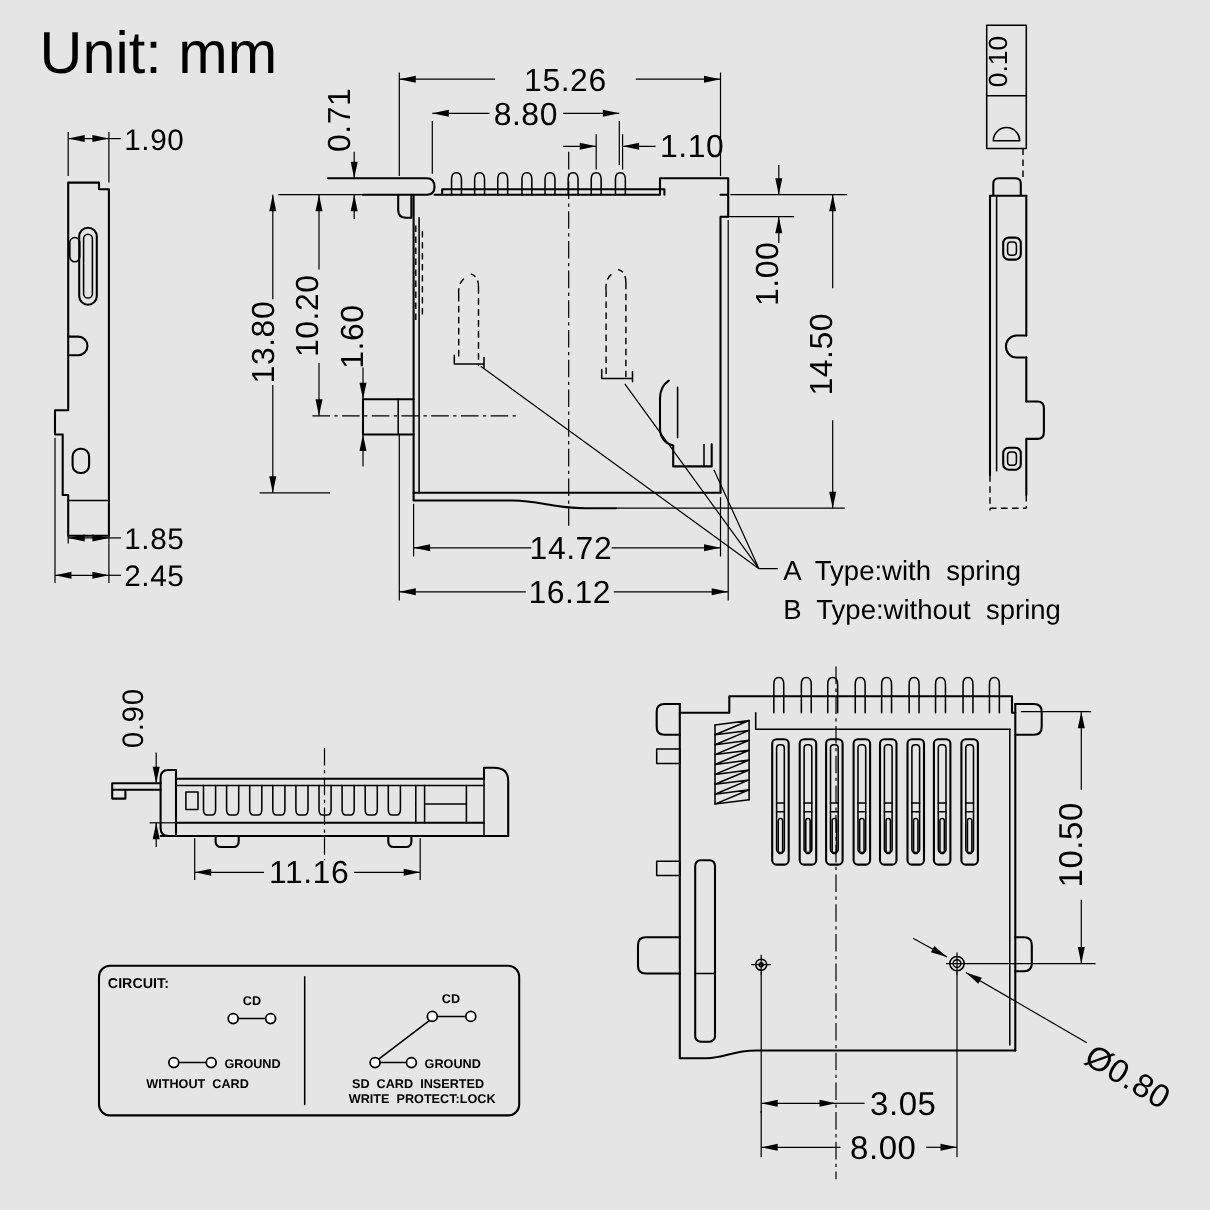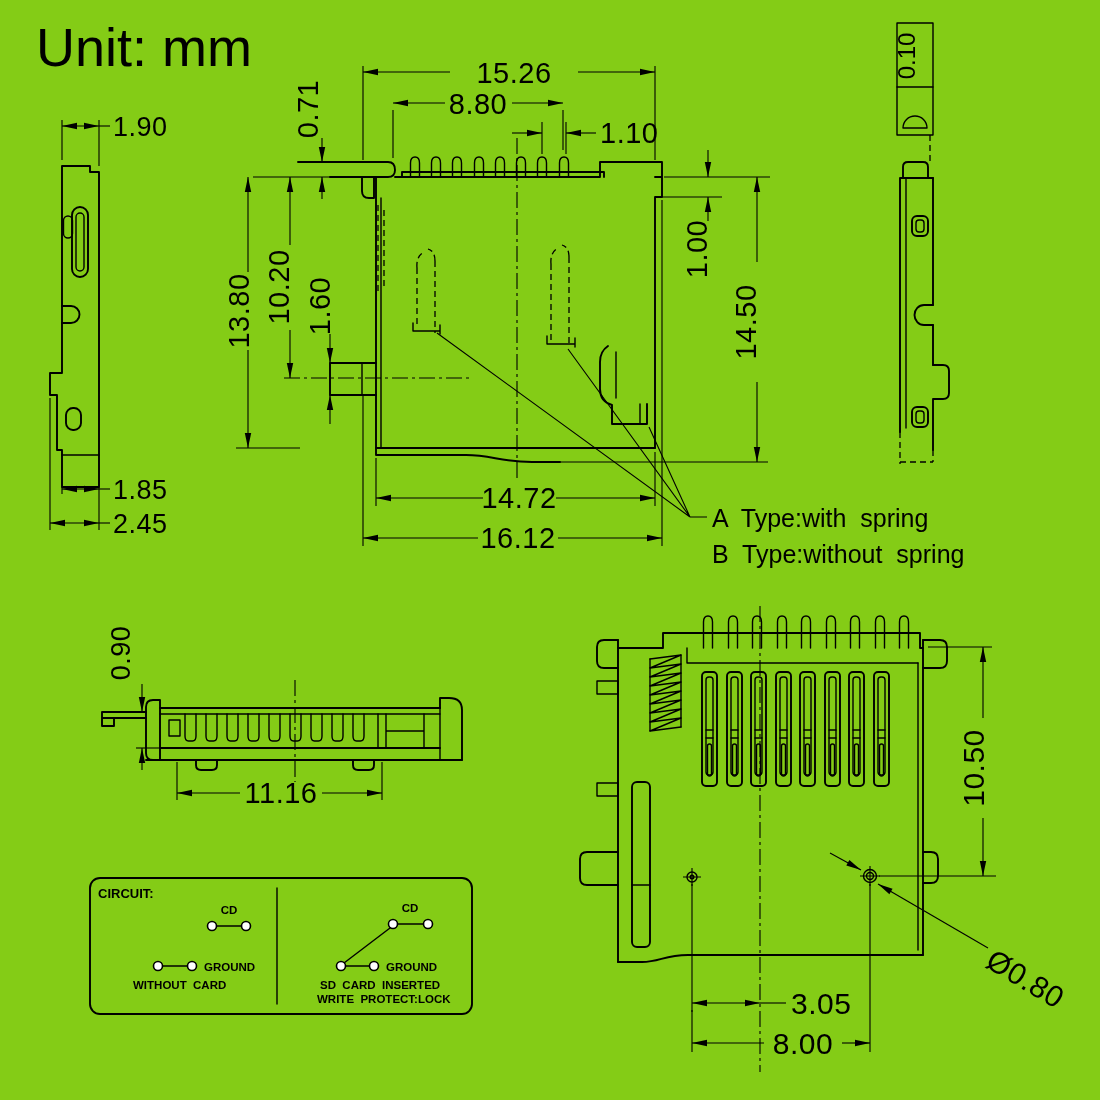--- a/index.html
+++ b/index.html
@@ -1,16 +1,16 @@
 <!DOCTYPE html>
 <html><head>
 <meta charset="utf-8">
 <style>
   html,body{margin:0;padding:0;background:#fff;}
-  #stage{position:relative;width:1100px;height:1100px;background:#84cc16;overflow:hidden;}
+  #stage{position:relative;width:1100px;height:1100px;background:#e5e5e5;overflow:hidden;}
   svg text{font-family:"Liberation Sans","DejaVu Sans",sans-serif;fill:#000;white-space:pre;}
   .title{font-size:54px;}
   .dim{font-size:29px;letter-spacing:.5px;}
   .dimS{font-size:27px;letter-spacing:.5px;}
   .dimT{font-size:30px;letter-spacing:.5px;}
   .note{font-size:25px;}
   .tol{font-size:24px;}
   .circH{font-size:13px;font-weight:bold;}
   .circ{font-size:11.5px;font-weight:bold;}
   .o{stroke:#000;fill:none;stroke-width:1.9;stroke-linecap:round;stroke-linejoin:round;}

